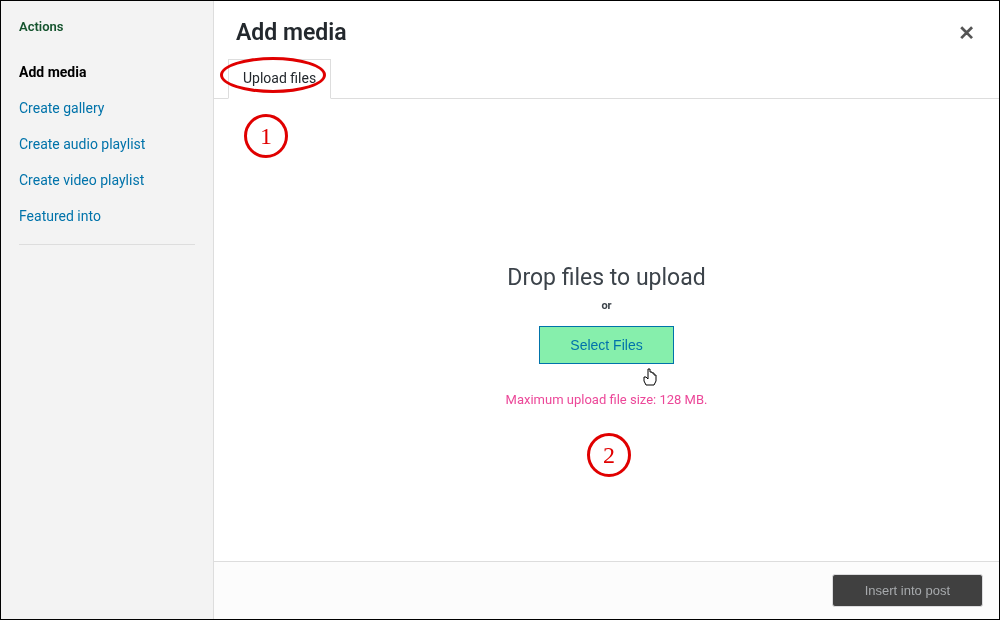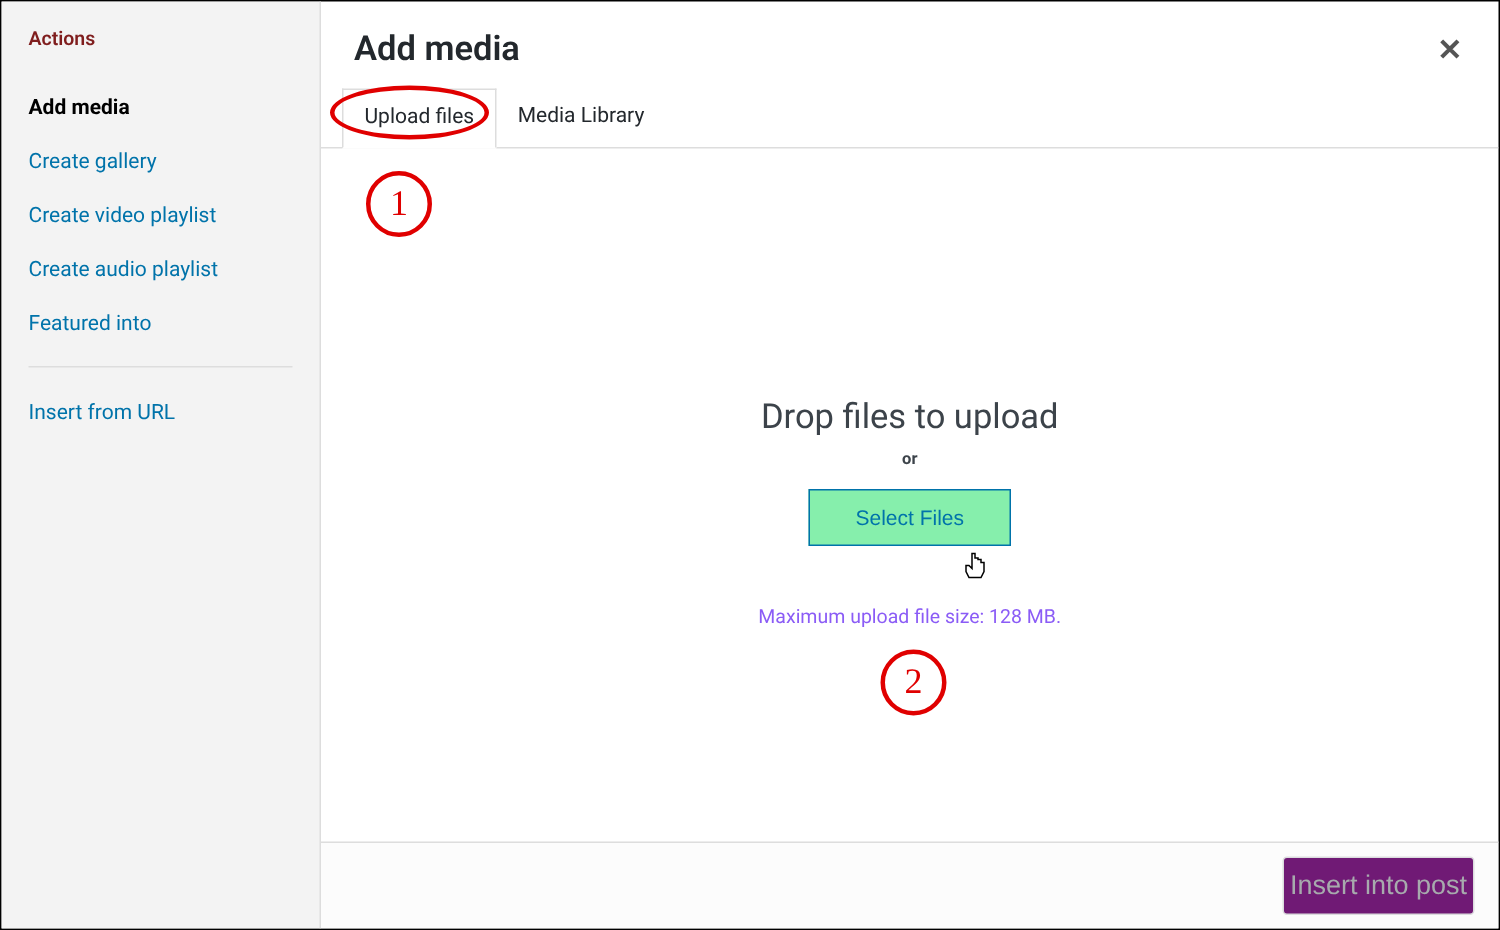--- a/index.html
+++ b/index.html
@@ -15,21 +15,21 @@
     .container { display: flex; width: 100%; height: 100%; }
     .sidebar {
       width: 213px;
       background: #f3f3f3;
       border-right: 1px solid #ddd;
       padding: 18px 18px 0 18px;
     }
     .sidebar-title {
       font-size: 13px;
       font-weight: 600;
-      color: #7f1d1d;
+      color: #14532d;
       margin-bottom: 20px;
     }
     .sidebar-item {
       font-size: 14px;
       padding: 10px 0;
       cursor: pointer;
     }
     .sidebar-item.active { font-weight: 700; color: #000; }
     .sidebar-item.link { color: #0073aa; }
     .sidebar-divider {
@@ -107,41 +107,41 @@
       padding: 10px 30px;
       font-size: 14px;
       color: #0073aa;
       background: #86efac;
       border: 1px solid #0073aa;
       cursor: pointer;
       position: relative;
     }
     .max-text {
       font-size: 13px;
-      color: #8b5cf6;
-      margin-top: 40px;
+      color: #ec4899;
+      margin-top: 28px;
     }
     .footer {
       position: absolute;
       bottom: 0;
       left: 213px;
       right: 0;
       height: 58px;
       border-top: 1px solid #ddd;
       background: #fcfcfc;
       display: flex;
       justify-content: flex-end;
       align-items: center;
       padding-right: 16px;
     }
     .insert-button {
-      padding: 8px 4px;
-      font-size: 18px;
+      padding: 8px 32px;
+      font-size: 13px;
       color: #a7aaad;
-      background: #701a75;
+      background: #404040;
       border: 1px solid #dcdcde;
       border-radius: 3px;
       cursor: not-allowed;
     }
     .annot-ellipse {
       position: absolute;
       border: 3px solid #e00000;
       border-radius: 50%;
       pointer-events: none;
     }
@@ -168,35 +168,33 @@
     }
   </style>
 </head>
 <body>
 
 <div class="container">
   <aside class="sidebar">
     <h2 class="sidebar-title">Actions</h2>
     <div class="sidebar-item active"><span>Add media</span></div>
     <div class="sidebar-item link"><span>Create gallery</span></div>
+    <div class="sidebar-item link"><span>Create audio playlist</span></div>
     <div class="sidebar-item link"><span>Create video playlist</span></div>
-    <div class="sidebar-item link"><span>Create audio playlist</span></div>
     <div class="sidebar-item link"><span>Featured into</span></div>
     <hr class="sidebar-divider">
-    <div class="sidebar-item link"><span>Insert from URL</span></div>
   </aside>
 
   <main class="main">
     <div class="header">
       <h1 class="main-title">Add media</h1>
       <span class="close-btn">✕</span>
     </div>
     <div class="tabs">
       <div class="tab active"><span>Upload files</span></div>
-      <div class="tab"><span>Media Library</span></div>
     </div>
     <div class="content">
       <div class="drop-title">Drop files to upload</div>
       <div class="or-text">or</div>
       <button class="select-button"><span>Select Files</span></button>
       <div class="max-text">Maximum upload file size: 128 MB.</div>
     </div>
   </main>
 </div>
 

